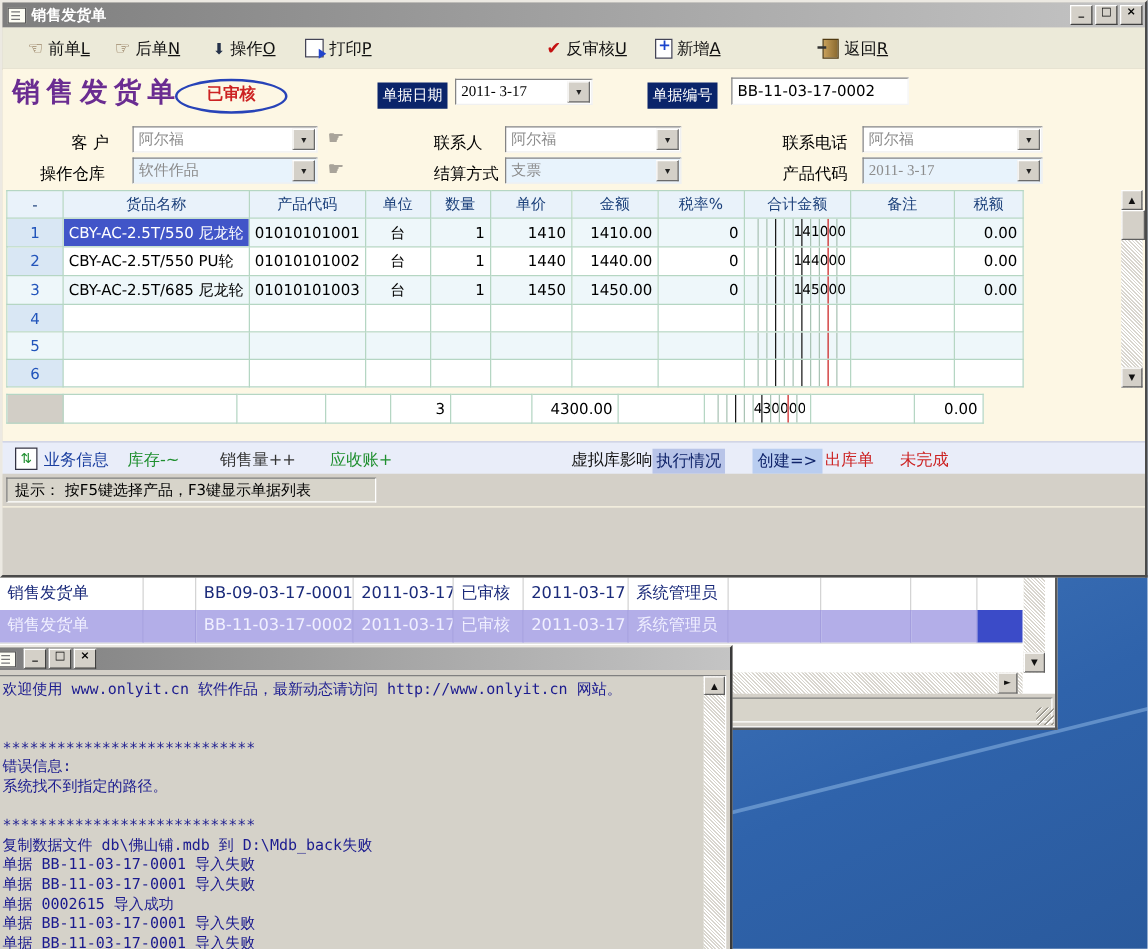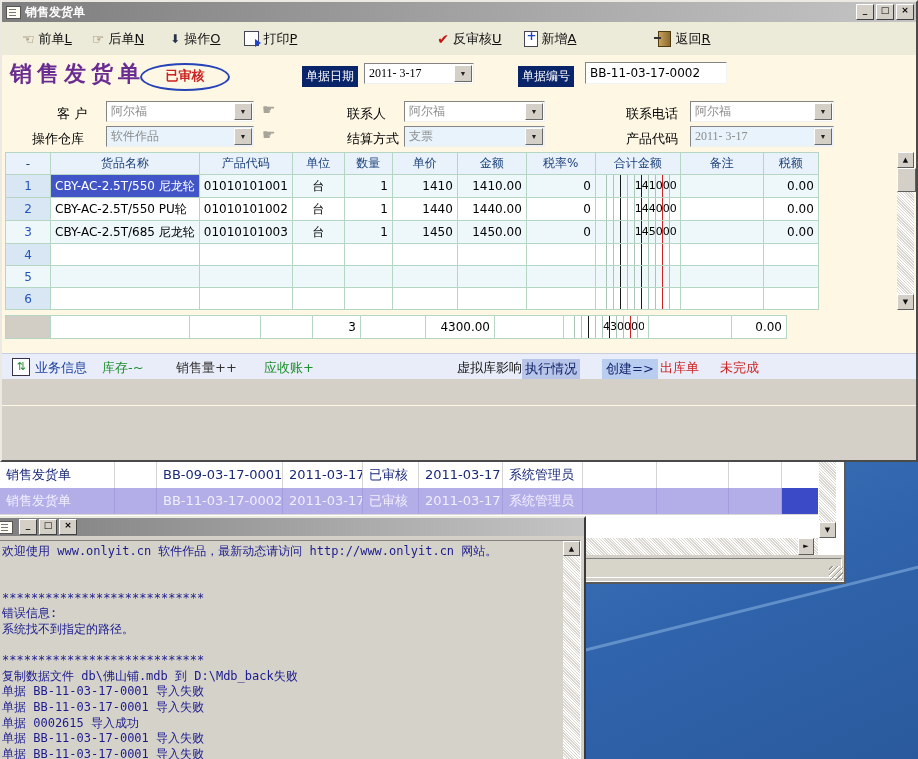--- a/index.html
+++ b/index.html
@@ -487,20 +487,21 @@
     <span style="left:174px;color:#333;">销售量++</span>
     <span style="left:262px;color:#1f8f2f;">应收账+</span>
     <span style="left:455px;color:#111;">虚拟库影响</span>
     <span style="left:520px;color:#10246a;background:#b8c4e8;padding:1px 3px;">执行情况</span>
     <span style="left:600px;color:#10246a;background:#b9cdf0;padding:1px 4px;">创建=&gt;</span>
     <span style="left:658px;color:#cc2222;">出库单</span>
     <span style="left:718px;color:#cc2222;">未完成</span>
   </div>
 
   <div class="statusbar">
+    <div class="panel" style="left:3px;width:296px;padding-left:6px;">提示：  按F5键选择产品，F3键显示单据列表</div>
   </div>
 </div>
 
 <div class="infowin">
   <div class="titlebar" style="height:18px;">
     <span class="ticon"></span>
     <span class="winbtn">_</span>
     <span class="winbtn">□</span>
     <span class="winbtn">×</span>
   </div>

